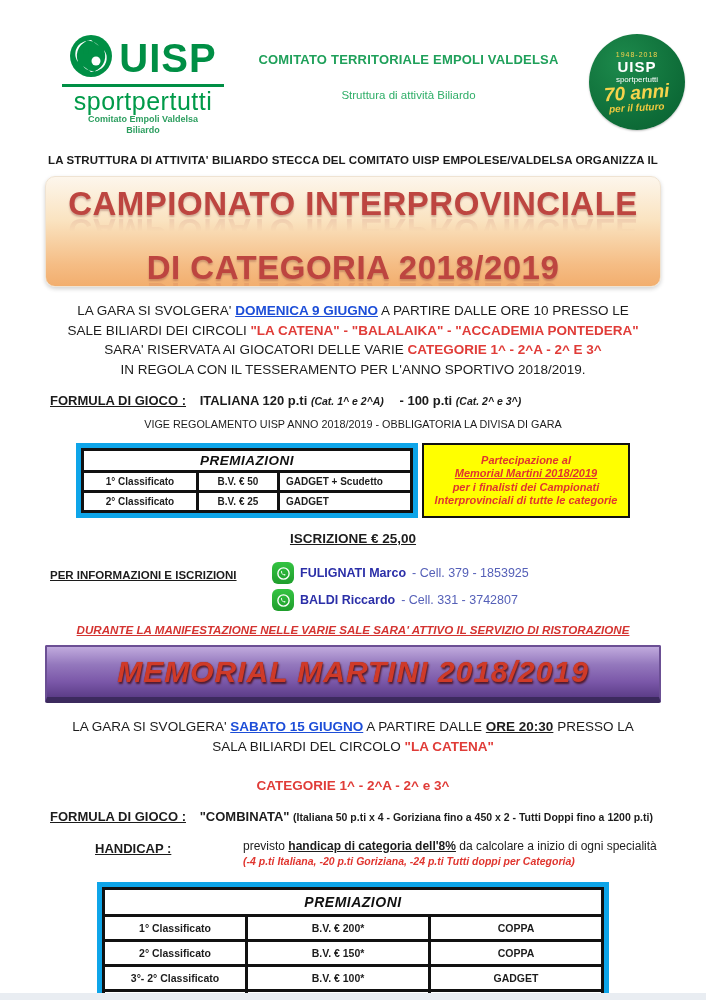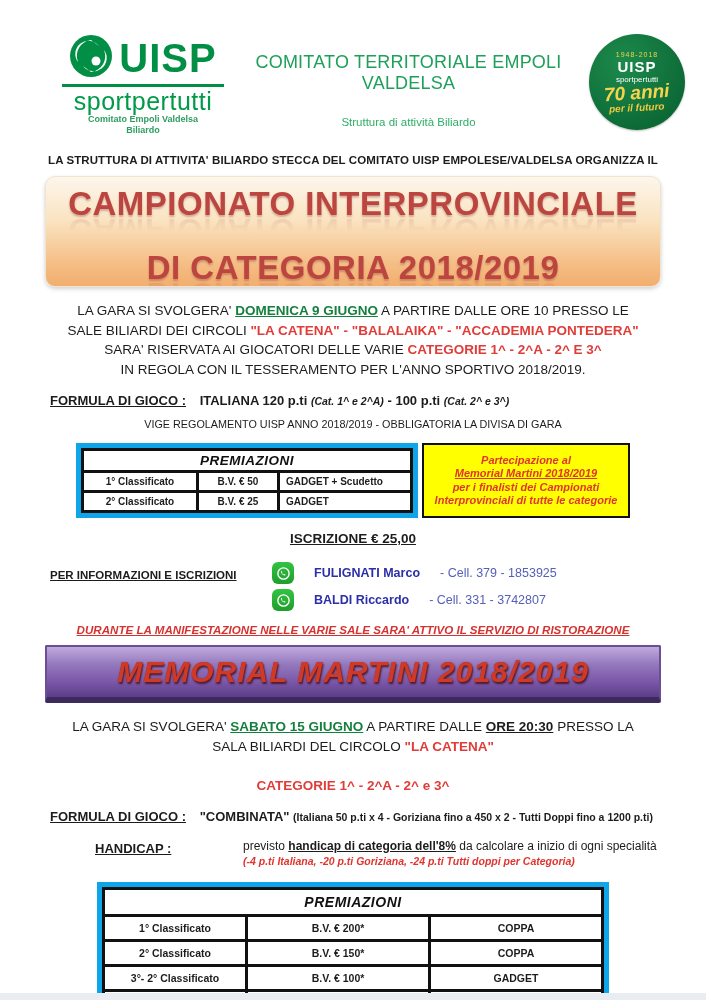--- a/index.html
+++ b/index.html
@@ -14,21 +14,21 @@
   }
   
   .header{display:flex;justify-content:space-between;align-items:flex-start;padding:34px 21px 0 58px;}
   .logo-left{width:170px;text-align:center;}
   .logo-left-top{display:flex;align-items:center;justify-content:center;gap:6px;}
   .uisp-word{font-size:40px;font-weight:bold;color:#008f45;letter-spacing:1px;line-height:38px;}
   .logo-rule{height:3px;background:#008f45;margin:2px 4px 1px 4px;}
   .sportpertutti{font-size:25px;color:#009a49;letter-spacing:0.5px;line-height:26px;}
   .logo-small{font-size:9px;font-weight:bold;color:#2c9e5f;line-height:11px;}
   .header-center{flex:1;text-align:center;padding-top:18px;}
-  .header-center-title{color:#1fa05a;font-weight:normal;font-size:18px;letter-spacing:0.2px;}
+  .header-center-title{color:#1fa05a;font-weight:bold;font-size:13px;letter-spacing:0.2px;}
   .header-center-sub{color:#2fae68;font-size:11.5px;margin-top:22px;}
   .logo-right{width:96px;height:96px;border-radius:50%;
     background:radial-gradient(circle at 35% 30%, #1d8a4c, #0d6b37 70%, #0a5e30);
     display:flex;flex-direction:column;align-items:center;justify-content:center;
     color:#fff;flex-shrink:0;box-shadow:0 1px 2px rgba(0,0,0,.25);}
   .lr-years{font-size:7px;color:#f5d34c;letter-spacing:1px;}
   .lr-org{font-size:15px;font-weight:bold;letter-spacing:1px;}
   .lr-tag{font-size:8px;}
   .lr-70{font-size:19px;font-weight:bold;font-style:italic;color:#f5d34c;line-height:18px;transform:rotate(-4deg);}
   .lr-fut{font-size:10px;font-weight:bold;font-style:italic;color:#f0c93e;transform:rotate(-3deg);}
@@ -47,21 +47,21 @@
     line-height:36px;text-shadow:0 2px 2px rgba(130,60,55,.35);}
   .b1-line .mirror{
     position:absolute;left:0;top:100%;width:100%;margin-top:-10px;
     transform:scaleY(-1);opacity:.30;color:#b24e4a;text-shadow:none;
     -webkit-mask-image:linear-gradient(to bottom,transparent 45%,rgba(0,0,0,.75) 100%);
             mask-image:linear-gradient(to bottom,transparent 45%,rgba(0,0,0,.75) 100%);
     pointer-events:none;}
   
   .para{margin-top:14px;text-align:center;font-size:13.5px;line-height:19.5px;color:#1c1c1c;}
   .red-b{color:#e03c38;font-weight:bold;}
-  .red-bu{color:#15803d;font-weight:bold;text-decoration:underline;}
+  .red-bu{color:#1d4ed8;font-weight:bold;text-decoration:underline;}
   .blk-bu{font-weight:bold;text-decoration:underline;}
   
   .formula{margin:14px 0 0 50px;font-size:13px;}
   .f-label{font-weight:bold;text-decoration:underline;}
   .f-main{font-weight:bold;margin-left:10px;}
   .f-note{font-weight:bold;font-style:italic;font-size:10.5px;}
   .rules-line{margin-top:10px;text-align:center;font-size:10.8px;}
   
   .t1-wrap{display:flex;justify-content:center;align-items:stretch;margin-top:13px;gap:4px;}
   table.prz{border-collapse:separate;border-spacing:3px;background:#111;}
@@ -76,21 +76,21 @@
   .t1 .c3{width:118px;}
   .yellow-box{width:196px;background:#ffff00;border:2px solid #111;
     display:flex;flex-direction:column;justify-content:center;text-align:center;
     font-size:11px;font-weight:bold;font-style:italic;color:#e0352f;line-height:13.5px;padding:2px 4px;}
   .yb-u{text-decoration:underline;}
   
   .iscrizione{margin-top:13px;text-align:center;font-size:13.5px;font-weight:bold;text-decoration:underline;}
   .contacts{display:flex;margin:16px 0 0 50px;}
   .contacts-label{width:222px;font-size:11.5px;font-weight:bold;text-decoration:underline;padding-top:7px;}
   .contact-list{display:flex;flex-direction:column;gap:5px;}
-  .contact-row{display:flex;align-items:center;gap:20px;font-size:12.5px;}
+  .contact-row{display:flex;align-items:center;gap:6px;font-size:12.5px;}
   .wa-icon{width:22px;height:22px;border-radius:6px;
     background:linear-gradient(180deg,#34c342,#1f9e2c);
     display:flex;align-items:center;justify-content:center;flex-shrink:0;}
   .contact-name{color:#2b2fa8;font-weight:bold;}
   .contact-phone{color:#5560b8;}
   .ristorazione{margin-top:12px;text-align:center;font-size:11.6px;font-weight:bold;font-style:italic;
     color:#d43431;text-decoration:underline;}
   
   .banner2{
     margin:9px 45px 0 45px;height:50px;
@@ -171,21 +171,21 @@
     <span>LA GARA SI SVOLGERA' </span><span class="red-bu">DOMENICA 9 GIUGNO</span><span> A PARTIRE DALLE ORE 10 PRESSO LE</span><br>
     <span>SALE BILIARDI DEI CIRCOLI </span><span class="red-b">"LA CATENA" - "BALALAIKA" - "ACCADEMIA PONTEDERA"</span><br>
     <span>SARA' RISERVATA AI GIOCATORI DELLE VARIE </span><span class="red-b">CATEGORIE 1^ - 2^A - 2^ E 3^</span><br>
     <span>IN REGOLA CON IL TESSERAMENTO PER L'ANNO SPORTIVO 2018/2019.</span>
   </div>
 
   <div class="formula">
     <span class="f-label">FORMULA DI GIOCO :</span>
     <span class="f-main">ITALIANA 120 p.ti</span>
     <span class="f-note">(Cat. 1^ e 2^A)</span>
-    <span class="f-main" style="margin-left:0"> - 100 p.ti </span>
+    <span class="f-main" style="margin-left:12px"> - 100 p.ti </span>
     <span class="f-note">(Cat. 2^ e 3^)</span>
   </div>
 
   <div class="rules-line">VIGE REGOLAMENTO UISP ANNO 2018/2019 - OBBLIGATORIA LA DIVISA DI GARA</div>
 
   <div class="t1-wrap">
     <div class="prz-outer">
       <table class="prz t1">
         <tbody>
             <tr>

